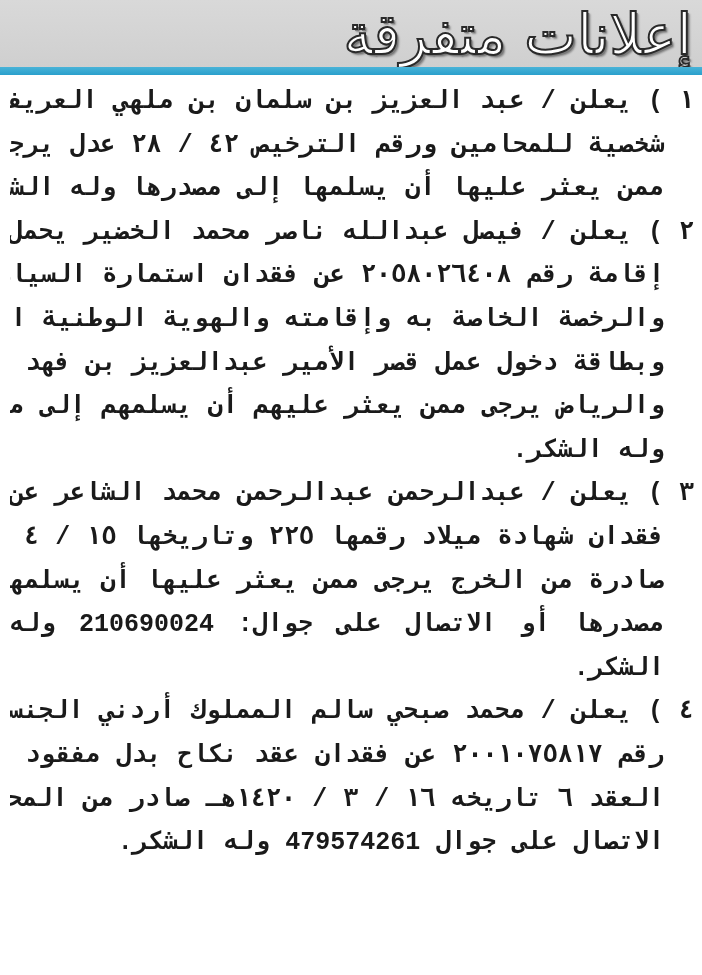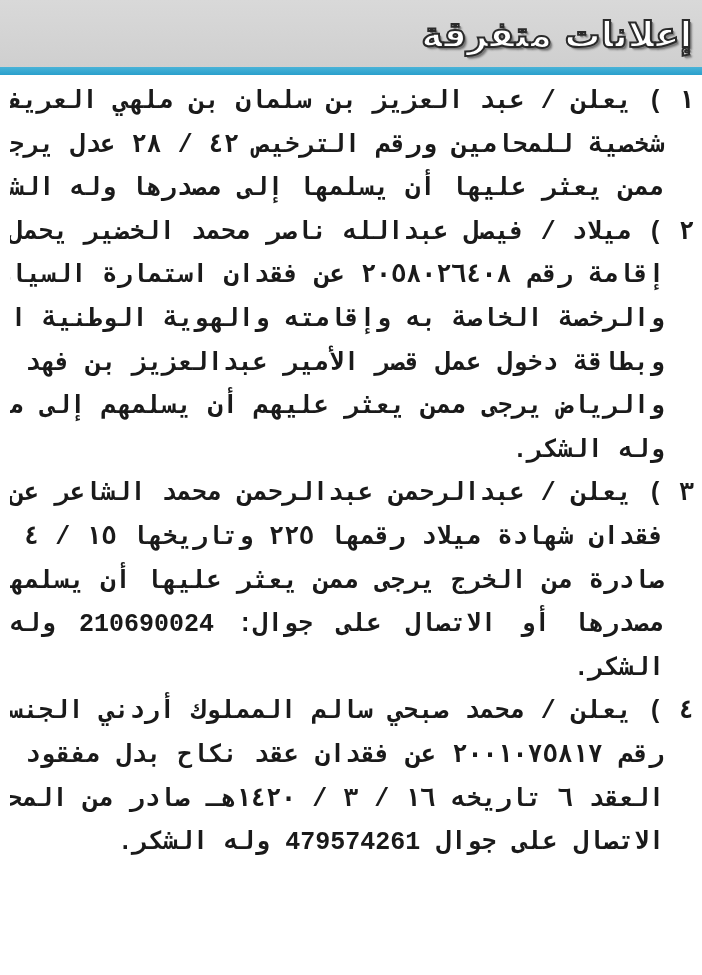--- a/index.html
+++ b/index.html
@@ -21,22 +21,22 @@
       height: 68px;
       background: linear-gradient(#d9d9d9, #cfcfcf);
     }
     .header-title {
       position: absolute;
       right: 10px;
       top: 6px;
       height: 58px;
       line-height: 58px;
       font-family: "DejaVu Sans", sans-serif;
-      font-weight: bold;
-      font-size: 36px;
+      font-weight: normal;
+      font-size: 56px;
       color: #ffffff;
       direction: rtl;
       letter-spacing: 1px;
       -webkit-text-stroke: 2px #2a2a2a;
       text-shadow: 2px 2px 0 #7a7a7a, 3px 3px 2px rgba(0,0,0,0.35);
     }
     .header-rule {
       position: absolute;
       left: 0; top: 67px;
       width: 702px;
@@ -88,21 +88,21 @@
 
 <div class="content">
 
   <div class="ad">
     <span class="ad-line"><span class="ad-number">١ )</span> <span>يعلن / عبد العزيز بن سلمان بن ملهي العريفي يحمل</span></span>
     <span class="ad-line indent">شخصية للمحامين ورقم الترخيص ٤٢ / ٢٨ عدل يرجى</span>
     <span class="ad-line indent last">ممن يعثر عليها أن يسلمها إلى مصدرها وله الشكر.</span>
   </div>
 
   <div class="ad">
-    <span class="ad-line"><span class="ad-number">٢ )</span> <span>ميلاد / فيصل عبدالله ناصر محمد الخضير يحمل</span></span>
+    <span class="ad-line"><span class="ad-number">٢ )</span> <span>يعلن / فيصل عبدالله ناصر محمد الخضير يحمل</span></span>
     <span class="ad-line indent">إقامة رقم ٢٠٥٨٠٢٦٤٠٨ عن فقدان استمارة السيارة</span>
     <span class="ad-line indent">والرخصة الخاصة به وإقامته والهوية الوطنية اليمنية</span>
     <span class="ad-line indent">وبطاقة دخول عمل قصر الأمير عبدالعزيز بن فهد بجدة</span>
     <span class="ad-line indent">والرياض يرجى ممن يعثر عليهم أن يسلمهم إلى مصدرهم</span>
     <span class="ad-line indent last">وله الشكر.</span>
   </div>
 
   <div class="ad">
     <span class="ad-line"><span class="ad-number">٣ )</span> <span>يعلن / عبدالرحمن عبدالرحمن محمد الشاعر عن</span></span>
     <span class="ad-line indent">فقدان شهادة ميلاد رقمها ٢٢٥ وتاريخها ١٥ / ٤ / ١٤١٠هـ</span>

